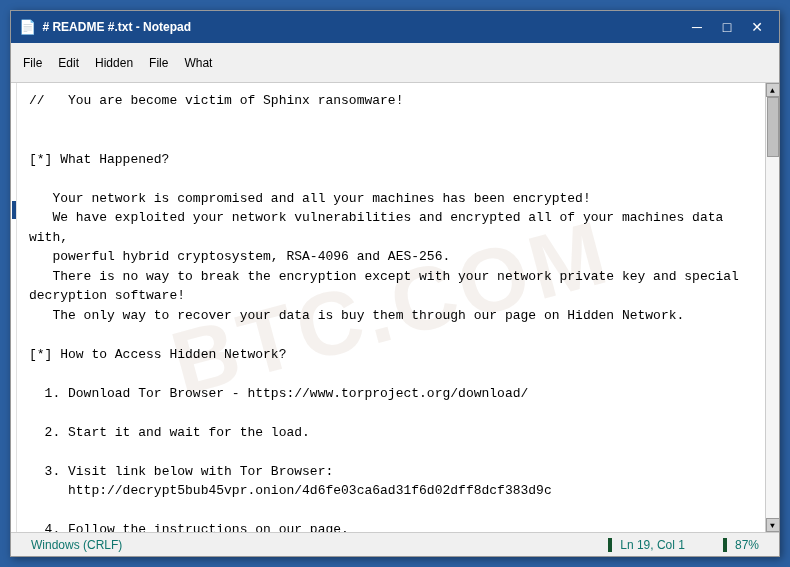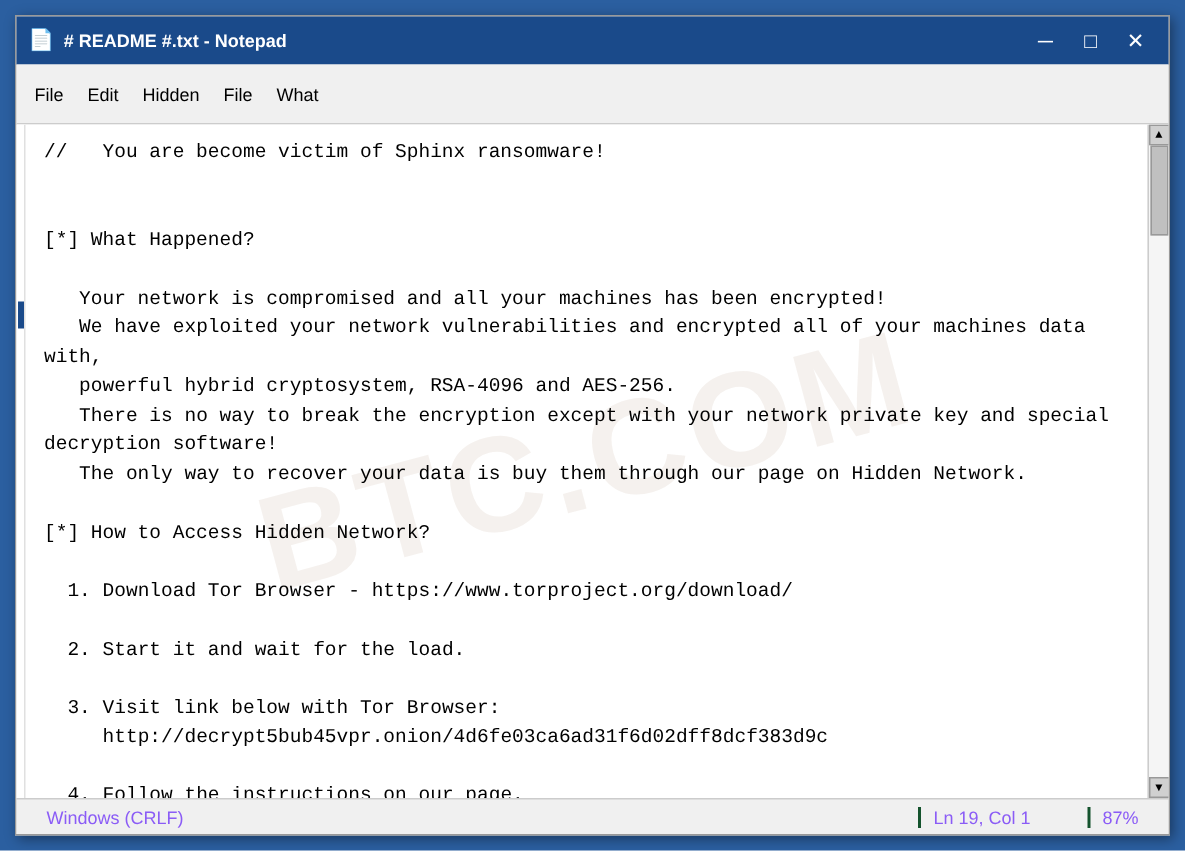--- a/index.html
+++ b/index.html
@@ -189,26 +189,26 @@
       height: 24px;
       background: #f0f0f0;
       border-top: 1px solid #ccc;
       display: flex;
       align-items: center;
       justify-content: flex-end;
       padding: 0 12px;
       gap: 30px;
       font-family: 'Segoe UI', Arial, sans-serif;
       font-size: 12px;
-      color: #8b5cf6;
+      color: #0f766e;
     }
 
     .status-section {
       padding: 0 8px;
-      border-left: 2px solid #14532d;
+      border-left: 4px solid #14532d;
     }
 
     .status-section:first-child {
       border-left: none;
       margin-right: auto;
     }
   </style>
 </head>
 <body>
 

